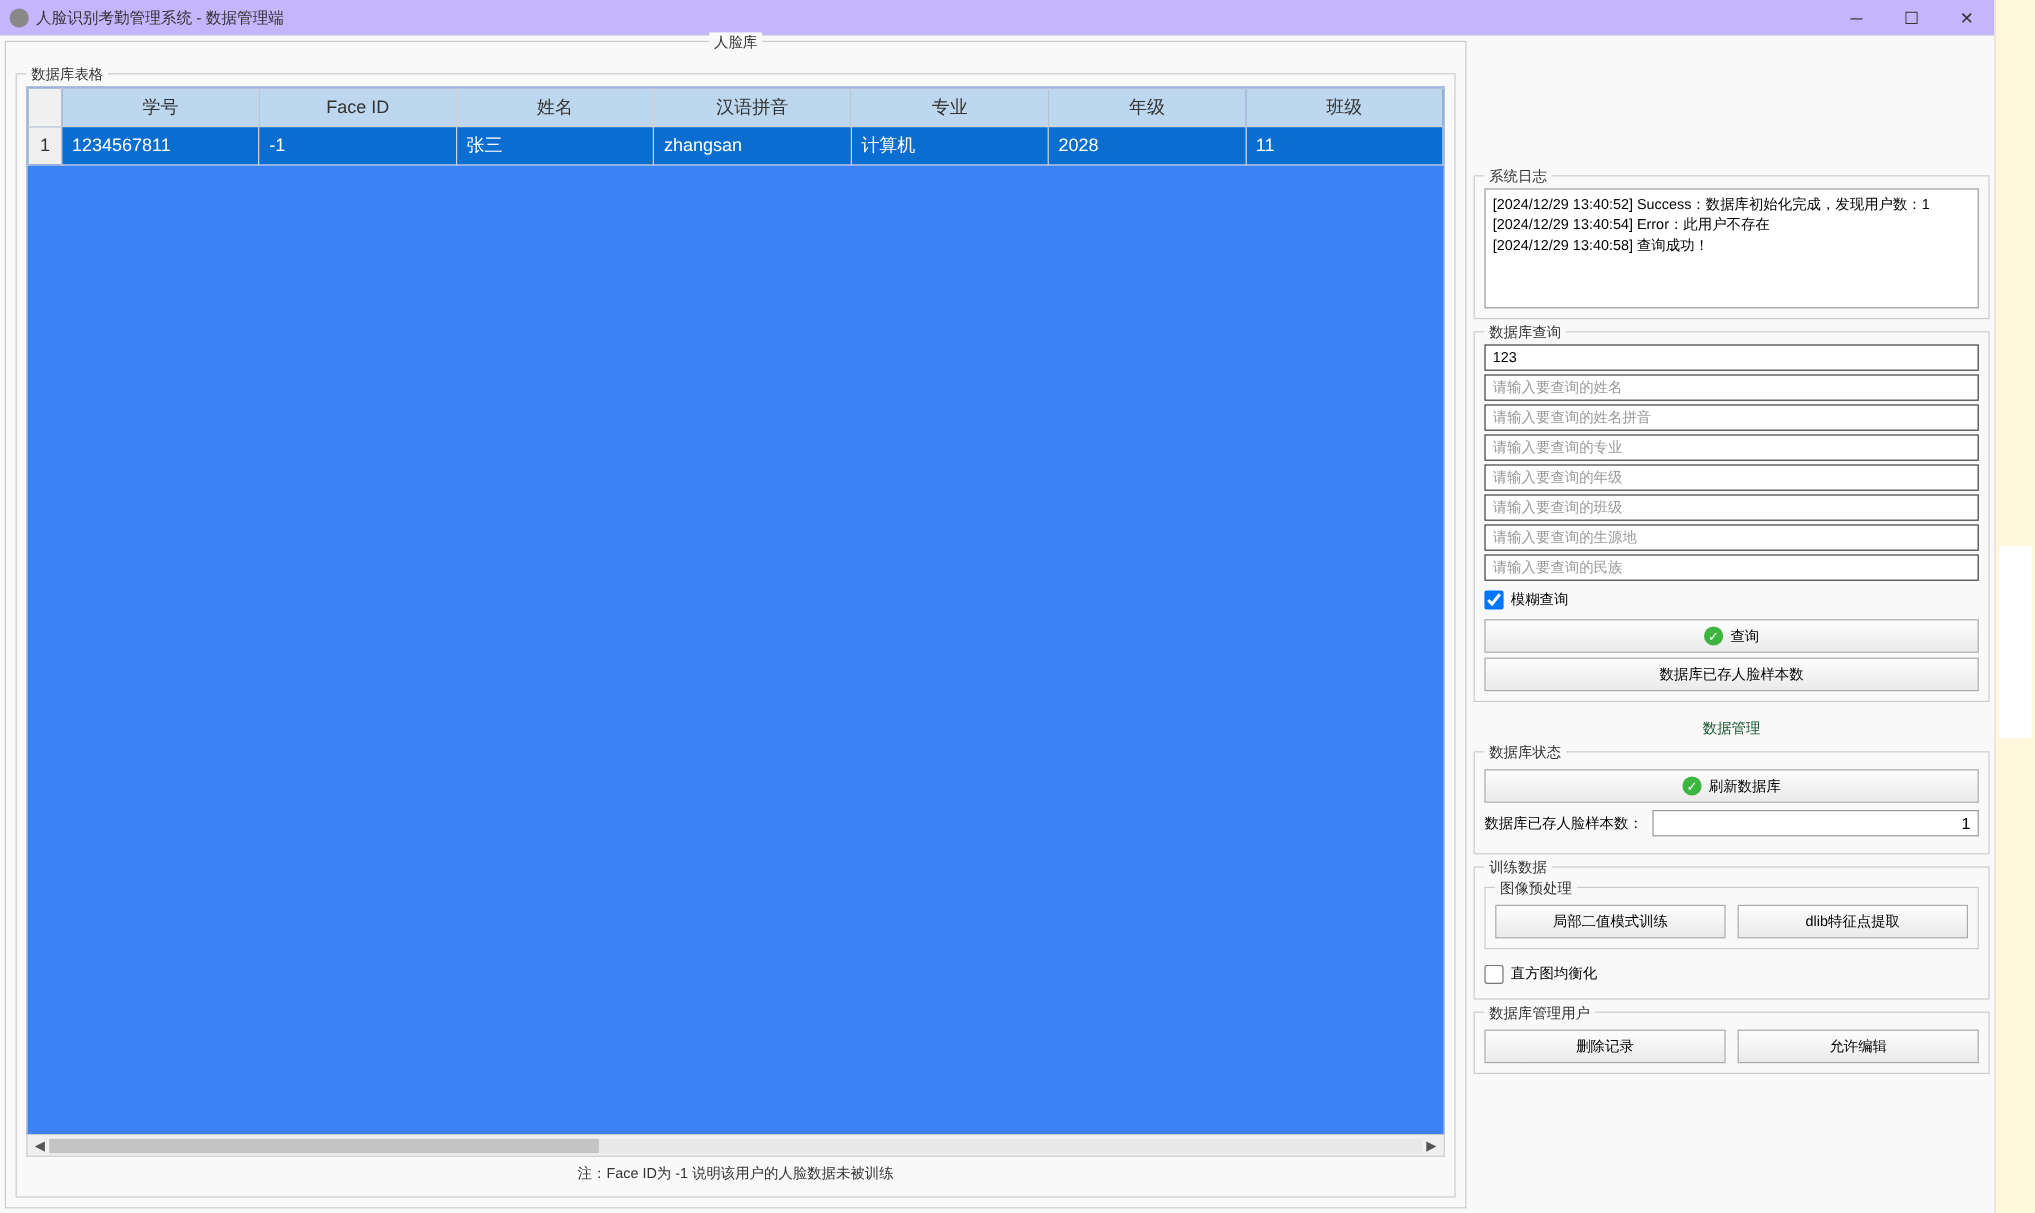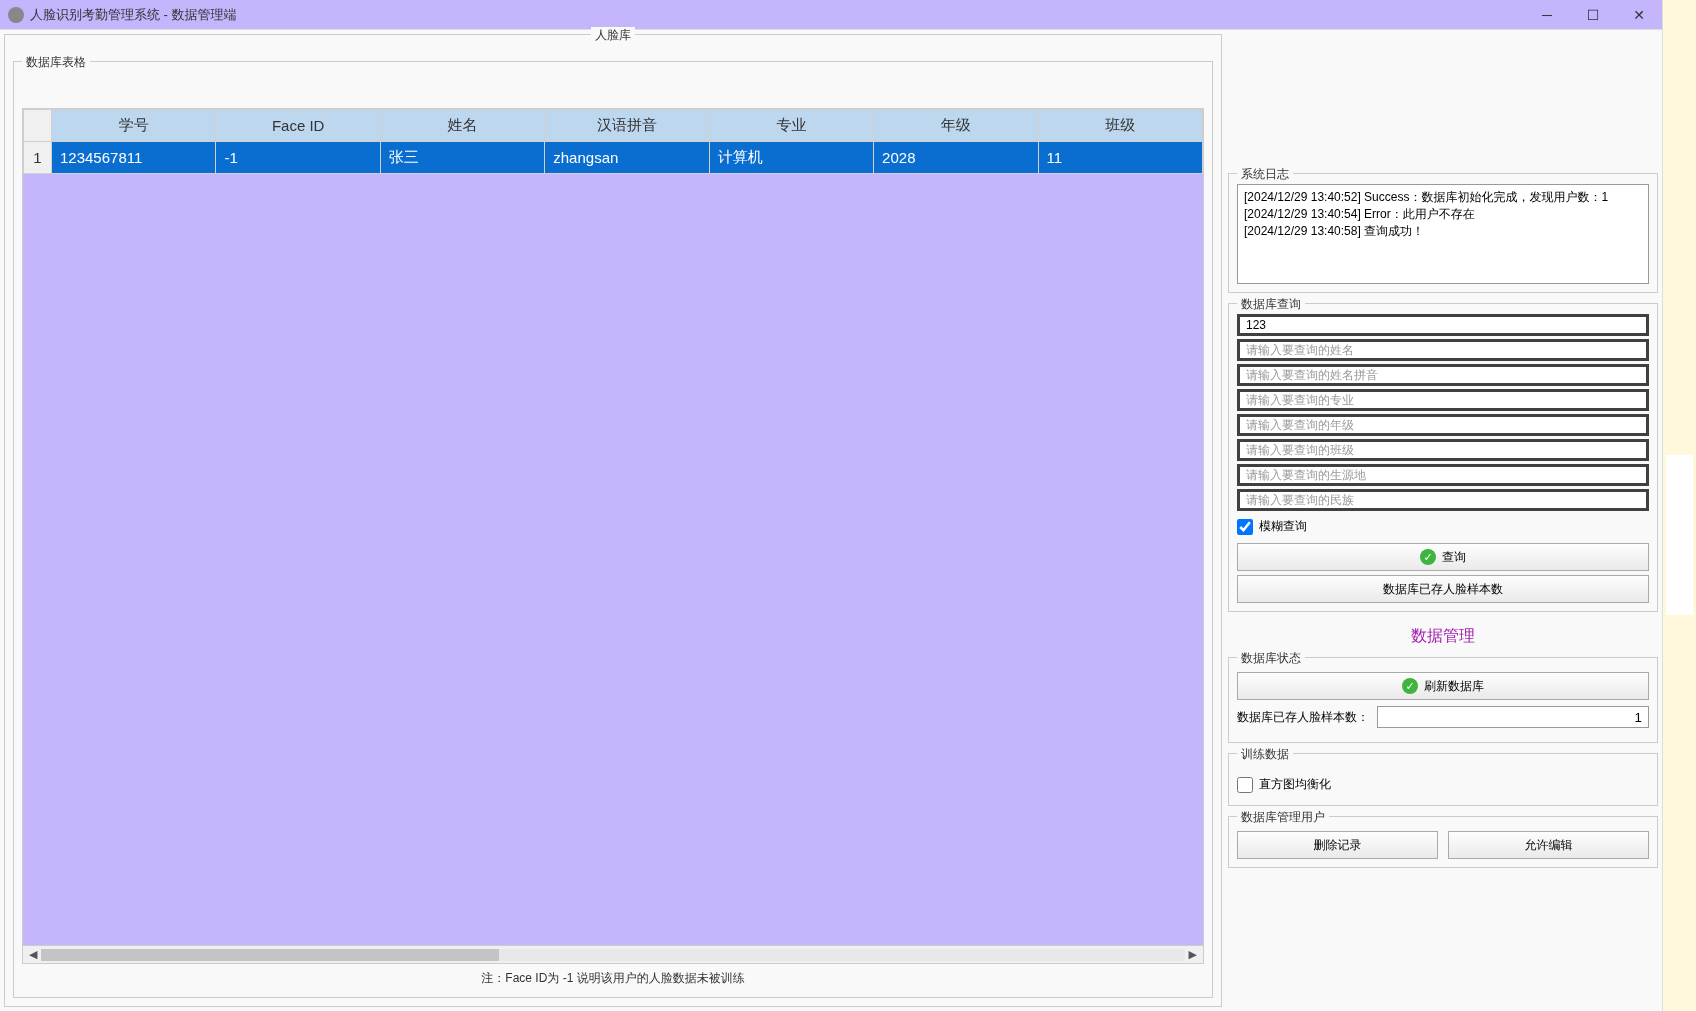--- a/index.html
+++ b/index.html
@@ -74,24 +74,23 @@
   background: #f9f9f9;
   padding: 0 4px;
 }
 .db-table-set {
   flex: 1;
   display: flex;
   flex-direction: column;
 }
 .table-container {
   flex: 1;
-  background: #c4b5fd;
+  background: #3b82f6;
   border: 1px solid #ccc;
   overflow: auto;
-  margin-top: 36px;
 }
 table {
   width: 100%;
   border-collapse: collapse;
   table-layout: fixed;
 }
 th, td {
   border: 1px solid #d0d0d0;
   padding: 6px 8px;
   text-align: left;
@@ -166,21 +165,21 @@
   border: 1px solid #999;
   font-family: Liberation Sans, sans-serif;
   font-size: 12px;
   padding: 4px 6px;
   white-space: pre-wrap;
   overflow: auto;
 }
 .query-set input[type="text"] {
   width: 100%;
   height: 22px;
-  border: 3px solid #404040;
+  border: 1px solid #404040;
   padding: 0 6px;
   margin-bottom: 3px;
   font-size: 12px;
   font-family: inherit;
 }
 .query-set input[type="text"]::placeholder { color: #999; }
 .checkbox-row {
   display: flex;
   align-items: center;
   gap: 6px;
@@ -211,22 +210,22 @@
   background: #3eb53e;
   border-radius: 50%;
   display: inline-flex;
   align-items: center;
   justify-content: center;
   color: #fff;
   font-size: 11px;
 }
 .center-legend {
   text-align: center;
-  font-size: 16px;
-  color: #a21caf;
+  font-size: 12px;
+  color: #14532d;
   padding: 4px 0 0 0;
 }
 .status-row {
   display: flex;
   align-items: center;
   gap: 8px;
   padding: 6px 0;
 }
 .status-row label { flex-shrink: 0; }
 .status-row input {
@@ -356,20 +355,31 @@
           <span>刷新数据库</span>
         </button>
         <div class="status-row">
           <label>数据库已存人脸样本数：</label>
           <input type="text" readonly="" value="1" style="">
         </div>
       </div>
 
       <div class="fieldset">
         <span class="legend" style="left:8px;">训练数据</span>
+        <div class="fieldset" style="margin-top:6px;">
+          <span class="legend" style="left:8px;">图像预处理</span>
+          <div class="btn-row" style="margin-top:4px;">
+            <button class="btn">
+                  <span>局部二值模式训练</span>
+                </button>
+            <button class="btn">
+                  <span>dlib特征点提取</span>
+                </button>
+          </div>
+        </div>
         <div class="checkbox-row" style="margin-top:8px;">
           <input type="checkbox" style="">
           <span>直方图均衡化</span>
         </div>
       </div>
 
       <div class="fieldset">
         <span class="legend" style="left:8px;">数据库管理用户</span>
         <div class="btn-row" style="margin-top:4px;">
           <button class="btn">

